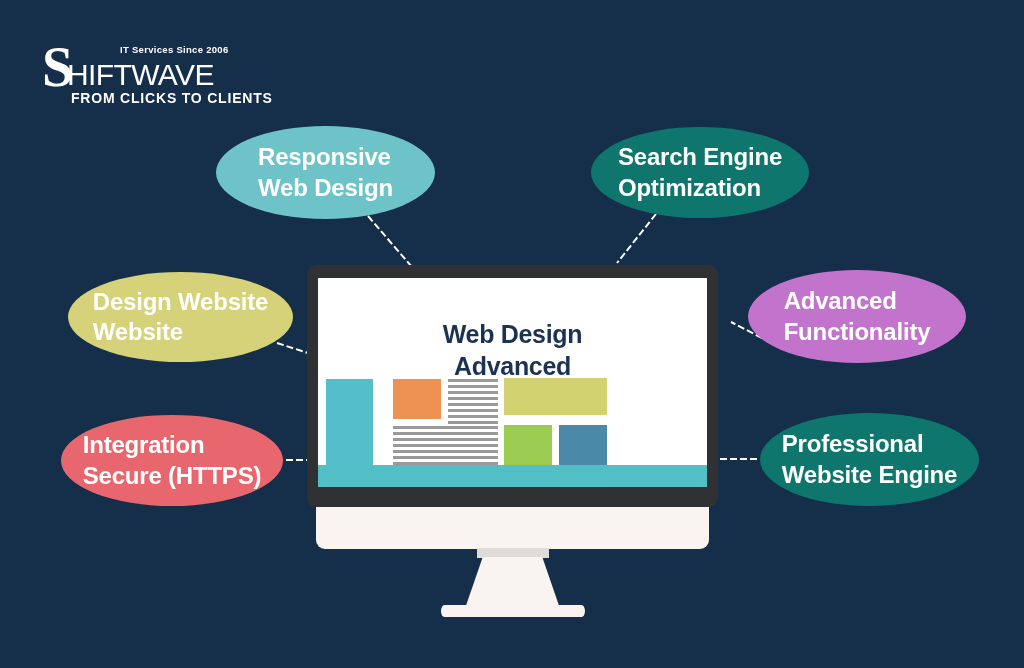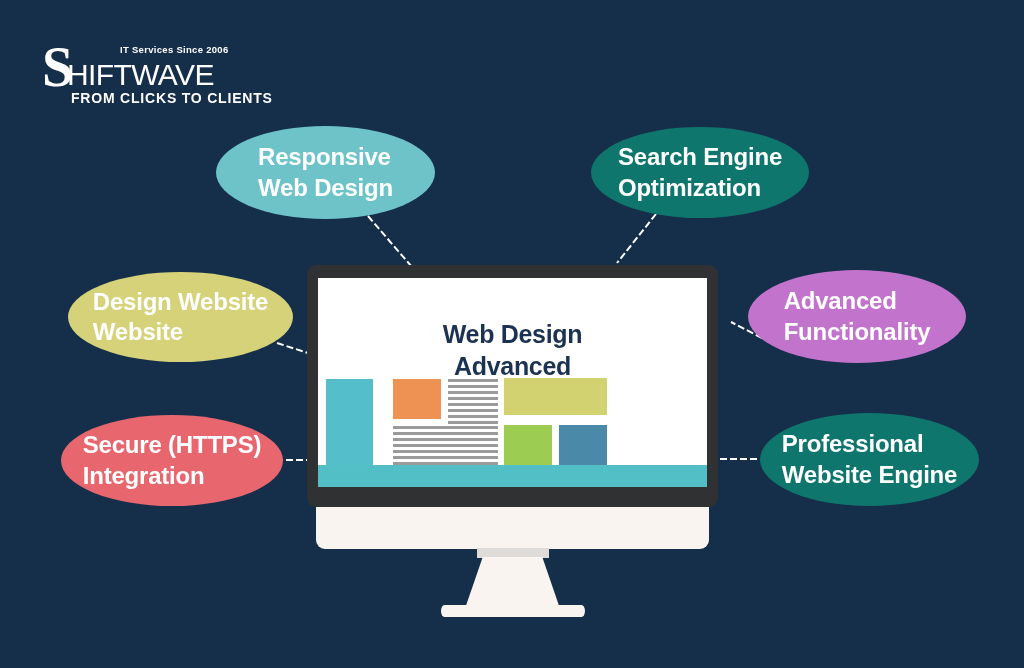--- a/index.html
+++ b/index.html
@@ -141,22 +141,22 @@
         </div>
       </div>
       <div class="bubble" style="left: 748px; top: 270px; width: 218px; height: 93px; background: rgb(194, 115, 204);">
         <div>
           <div>Advanced</div>
           <div>Functionality</div>
         </div>
       </div>
       <div class="bubble" style="left: 61px; top: 415px; width: 222px; height: 91px; background: rgb(232, 103, 111);">
         <div>
+          <div>Integration</div>
           <div>Secure (HTTPS)</div>
-          <div>Integration</div>
         </div>
       </div>
       <div class="bubble" style="left: 760px; top: 413px; width: 219px; height: 93px; background: #0f766e;">
         <div>
           <div>Professional</div>
           <div>Website Engine</div>
         </div>
       </div>
     </div>
 

